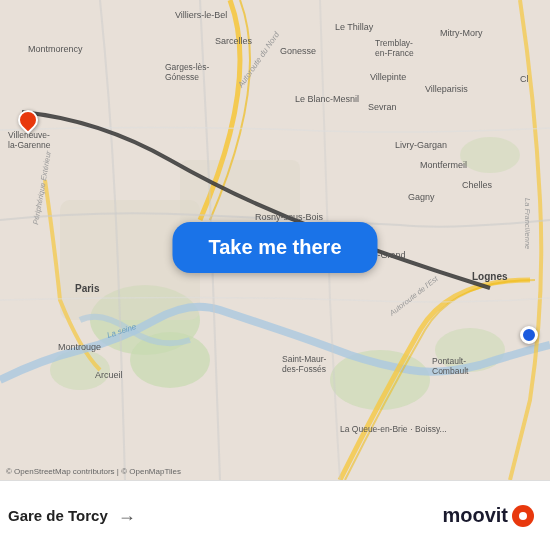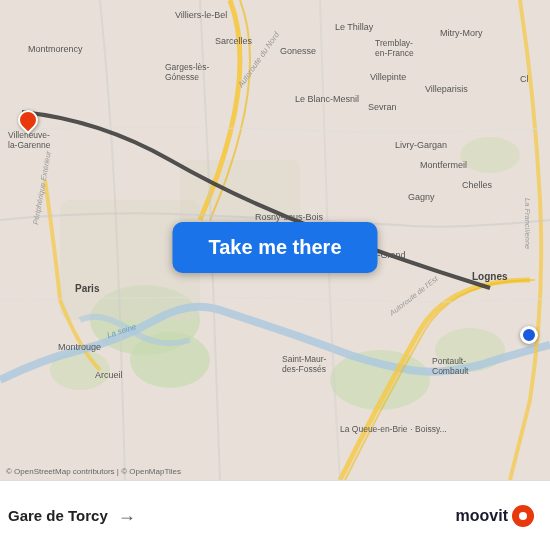--- a/index.html
+++ b/index.html
@@ -22,21 +22,21 @@
 
     
     #cta-button {
       position: absolute;
       top: 222px;
       left: 50%;
       transform: translateX(-50%);
       background: #1a73e8;
       color: white;
       border: none;
-      border-radius: 10px;
+      border-radius: 18px;
       padding: 14px 36px;
       font-size: 20px;
       font-weight: bold;
       cursor: pointer;
       white-space: nowrap;
       box-shadow: 0 2px 8px rgba(0,0,0,0.3);
       z-index: 10;
     }
 
     
@@ -73,21 +73,21 @@
       color: #555;
     }
 
     #moovit-logo {
       display: flex;
       align-items: center;
       gap: 4px;
     }
 
     .moovit-text {
-      font-size: 16px;
+      font-size: 20px;
       font-weight: bold;
       color: #1a1a2e;
     }
 
     .moovit-dot {
       width: 22px;
       height: 22px;
       background: #e8380d;
       border-radius: 50%;
       display: inline-flex;

